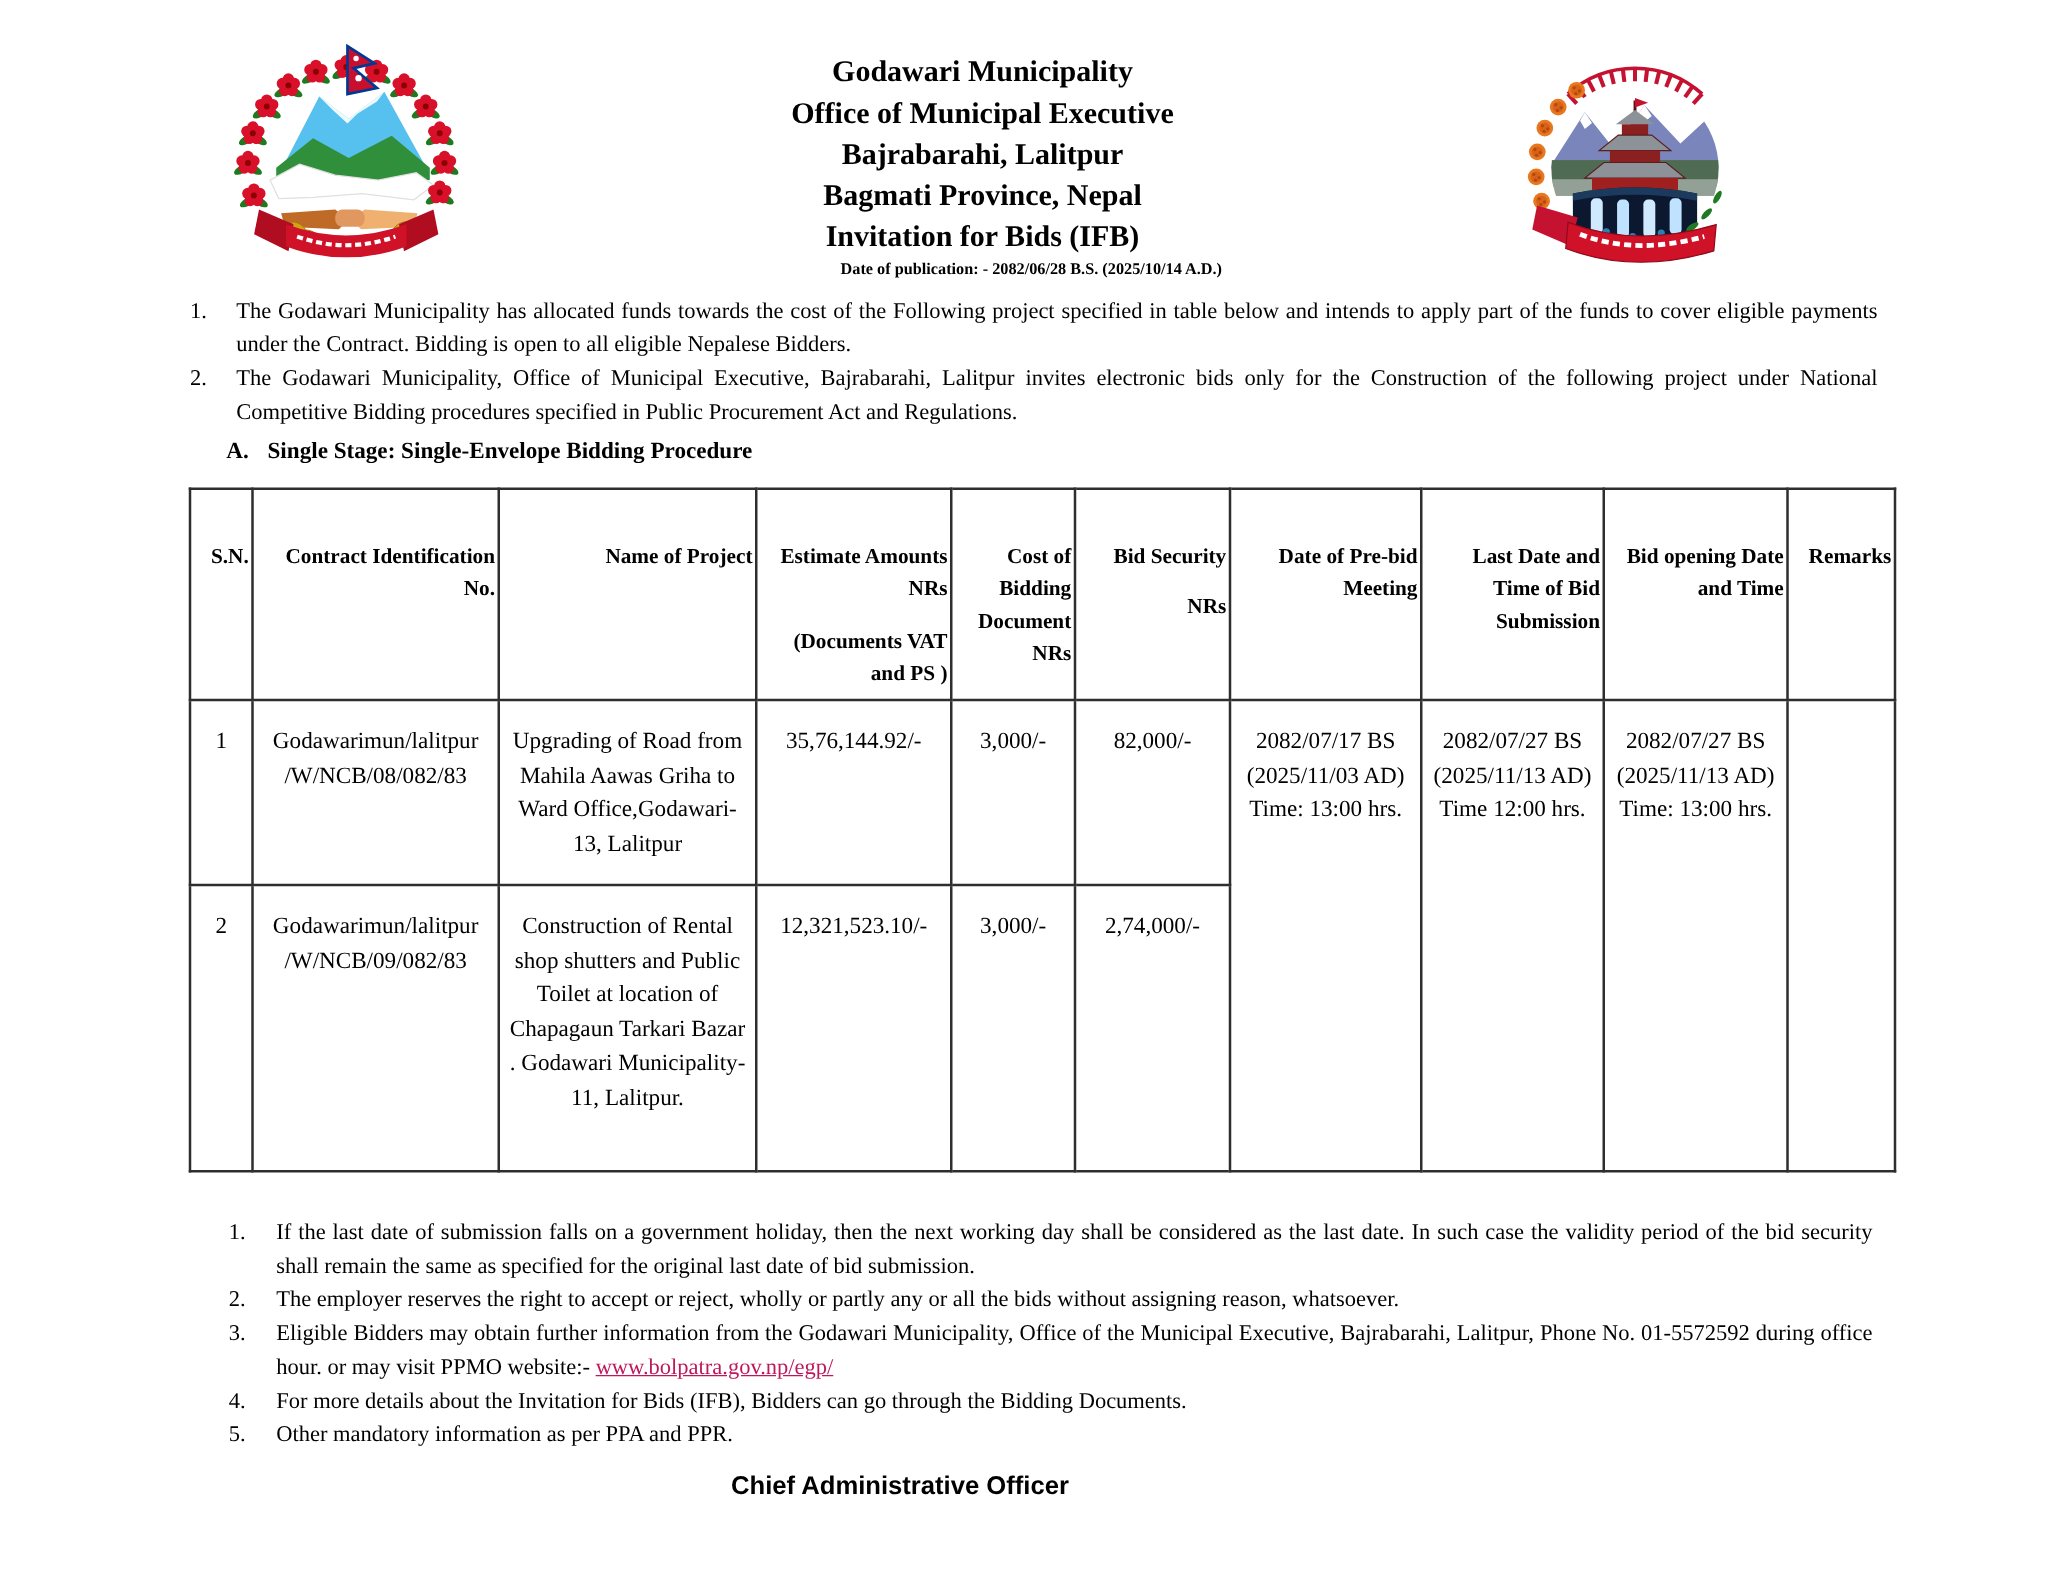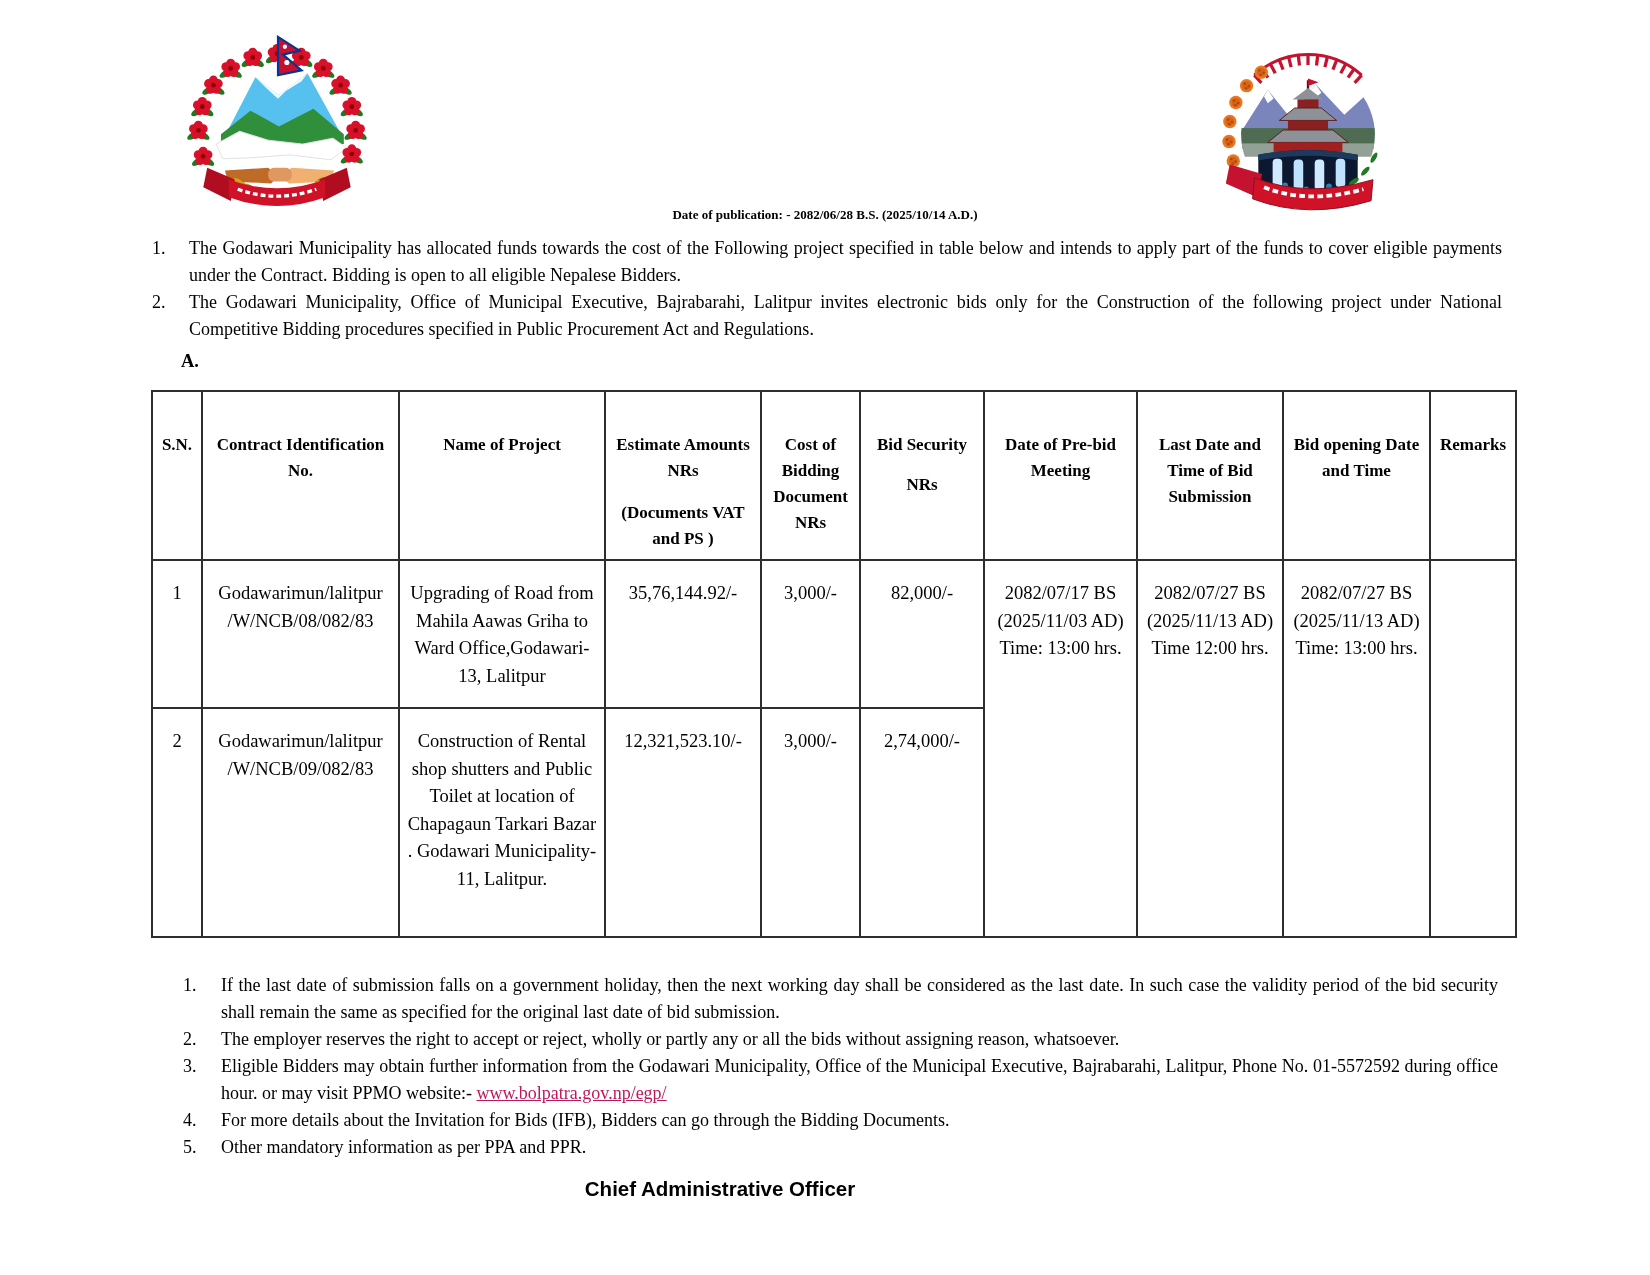--- a/index.html
+++ b/index.html
@@ -19,21 +19,21 @@
   .intro-item .num{flex:none;width:37px;}
   .intro-item .txt{flex:1;text-align:justify;}
 
   .section-heading{margin:5px 0 0 181px;font-size:18.5px;font-weight:700;display:flex;line-height:26px;}
   .section-heading .lbl{width:33px;flex:none;}
 
   table.bids{border-collapse:collapse;table-layout:fixed;width:1364px;margin:16px 0 0 151px;
     font-size:18.5px;}
   table.bids th,table.bids td{border:2px solid #2e2e2e;overflow:hidden;}
   table.bids thead th{font-weight:700;font-size:17px;line-height:26px;vertical-align:top;
-    padding:40px 2px 0 2px;text-align:center;}
+    padding:40px 2px 0 2px;text-align:right;}
   table.bids thead th div{white-space:nowrap;}
   .gap14{height:14px;}
   .gap16{height:16px;}
   table.bids tbody td{vertical-align:top;text-align:center;line-height:27.5px;padding:19px 4px 0 4px;}
   td.cell-project{text-align:left;padding:19px 14px 0 10px;margin-top:28px;}
   td.cell-merged{vertical-align:top;padding-top:17px;border-radius:11px;}
 
   .notes{margin:34px 152px 0 183px;font-size:18px;line-height:27px;}
   .note{display:flex;}
   .note .num{flex:none;width:38px;}
@@ -102,20 +102,27 @@
       <use href="#npflower" transform="translate(171.1,73.9)"></use>
       <use href="#npflower" transform="translate(175,98)"></use>
       <use href="#npflower" transform="translate(171.1,122.1)"></use>
 
       <path d="M96,3 L118,17 L101,21 L120,37 L96,42 Z" fill="#c8102e" stroke="#003893" stroke-width="2.2"></path>
       <circle cx="103" cy="13" r="2.2" fill="#ffffff"></circle>
       <circle cx="105" cy="29" r="2.6" fill="#ffffff"></circle>
     </svg>
   </div>
 
+  <div class="header-center">
+    <div>Godawari Municipality</div>
+    <div>Office of Municipal Executive</div>
+    <div>Bajrabarahi, Lalitpur</div>
+    <div>Bagmati Province, Nepal</div>
+    <div>Invitation for Bids (IFB)</div>
+  </div>
 
   <div class="emblem-right">
     <svg viewBox="0 0 200 180" width="192" height="172">
       <defs>
         <clipPath id="sealclip">
             <circle cx="100" cy="95" r="70"></circle>
           </clipPath>
         <g id="marigold">
           <circle r="7" fill="#e87820"></circle>
           <circle r="4.6" fill="#d8621a"></circle>
@@ -206,20 +213,21 @@
     <div class="txt">The Godawari Municipality has allocated funds towards the cost of the Following project specified in table below and intends to apply part of the funds to cover eligible payments under the Contract. Bidding is open to all eligible Nepalese Bidders.</div>
   </div>
   <div class="intro-item">
     <div class="num">2.</div>
     <div class="txt">The Godawari Municipality, Office of Municipal Executive, Bajrabarahi, Lalitpur invites electronic bids only for the Construction of the following project under National Competitive Bidding procedures specified in Public Procurement Act and Regulations.</div>
   </div>
 </div>
 
 <div class="section-heading">
   <div class="lbl">A.</div>
+  <div>Single Stage: Single-Envelope Bidding Procedure</div>
 </div>
 
 <table class="bids">
   <colgroup>
     <col style="width:50px">
       <col style="width:197px">
       <col style="width:206px">
     <col style="width:156px">
       <col style="width:99px">
       <col style="width:124px">

